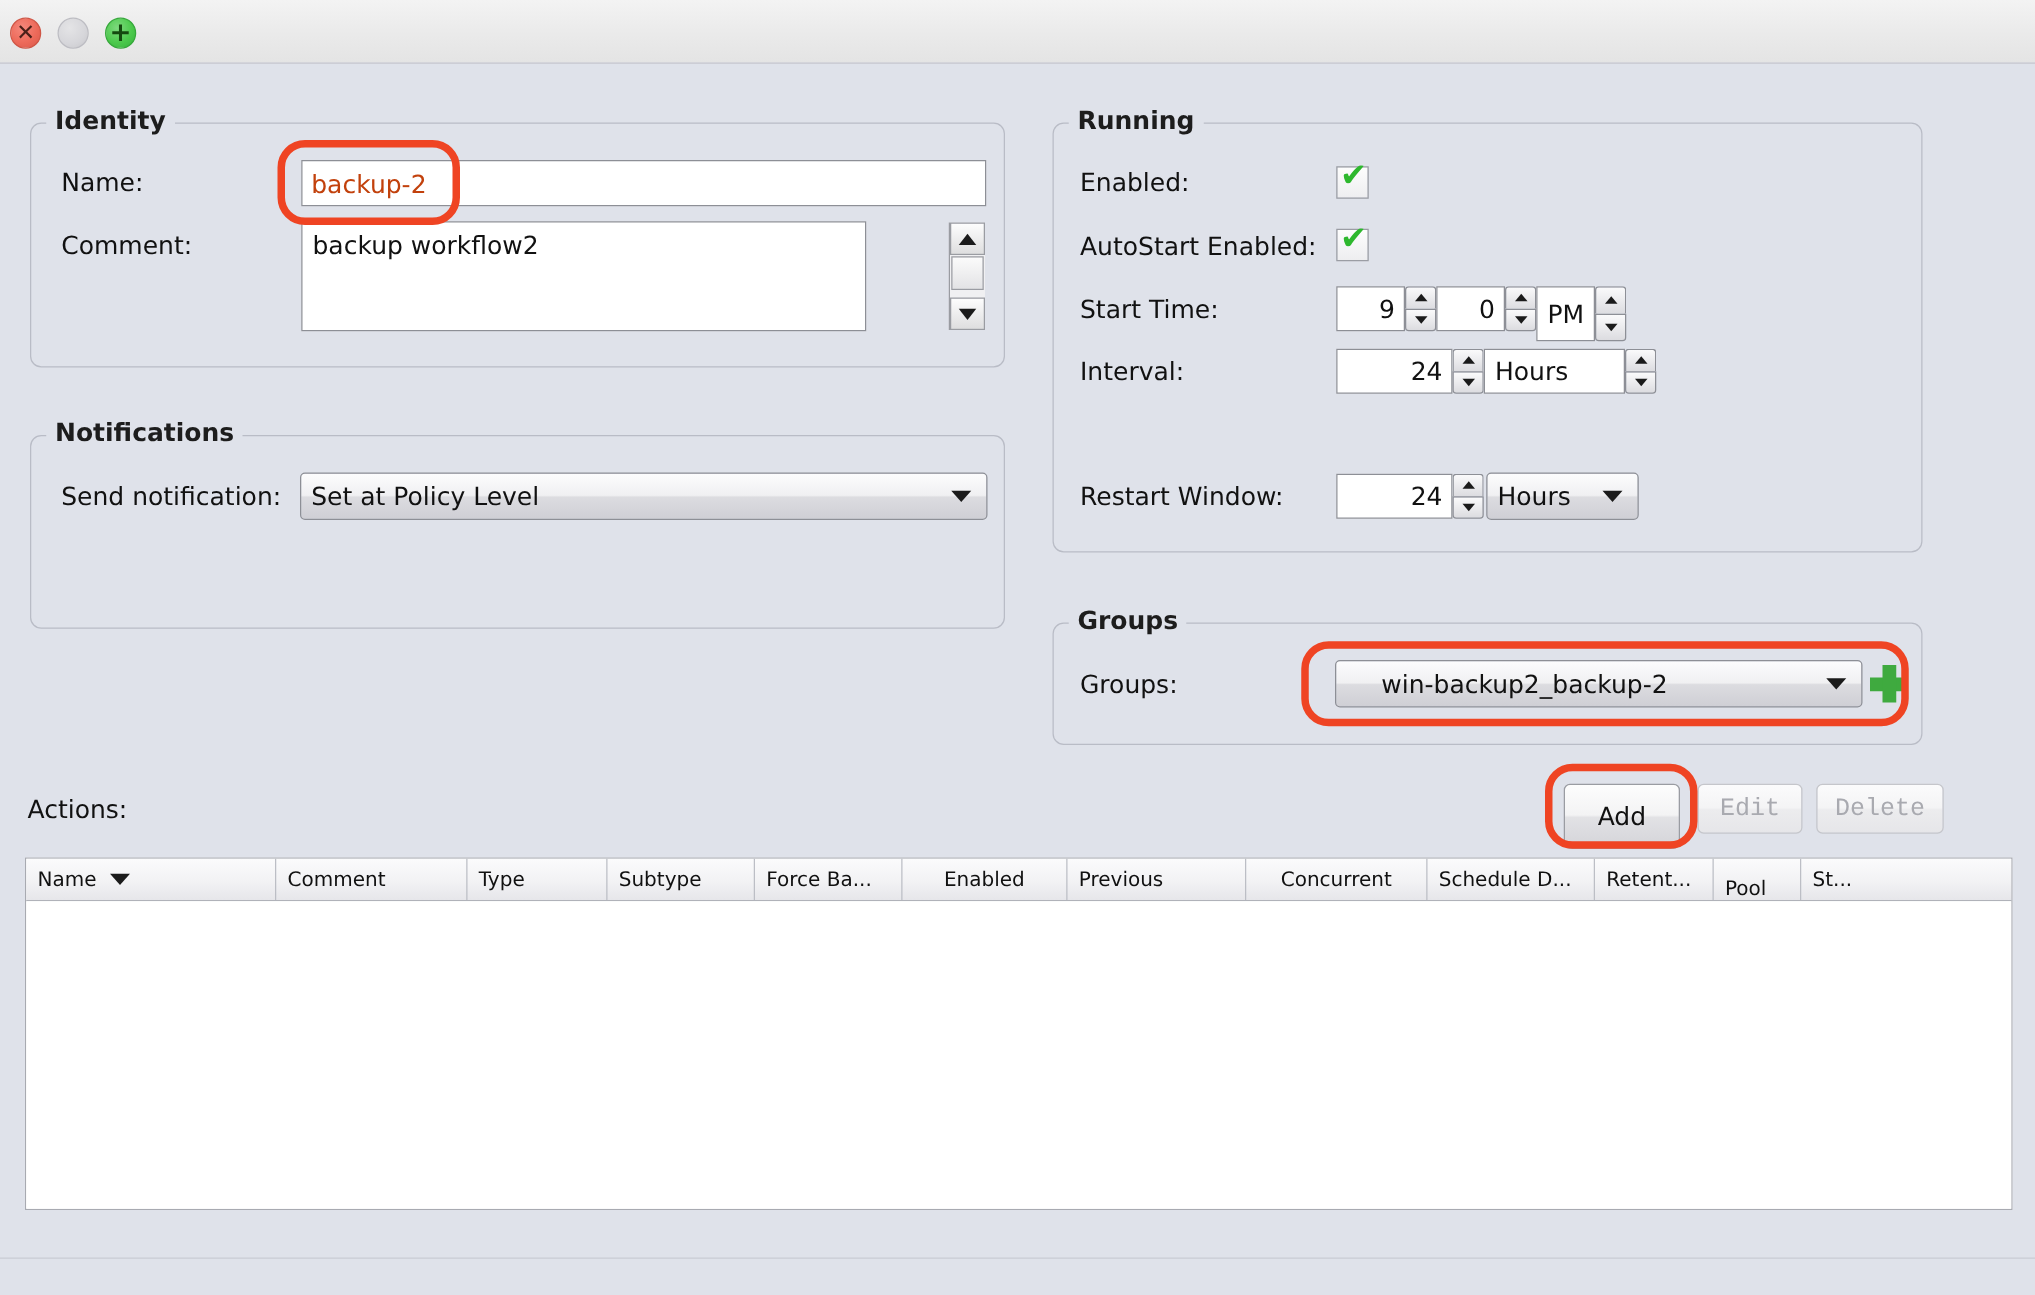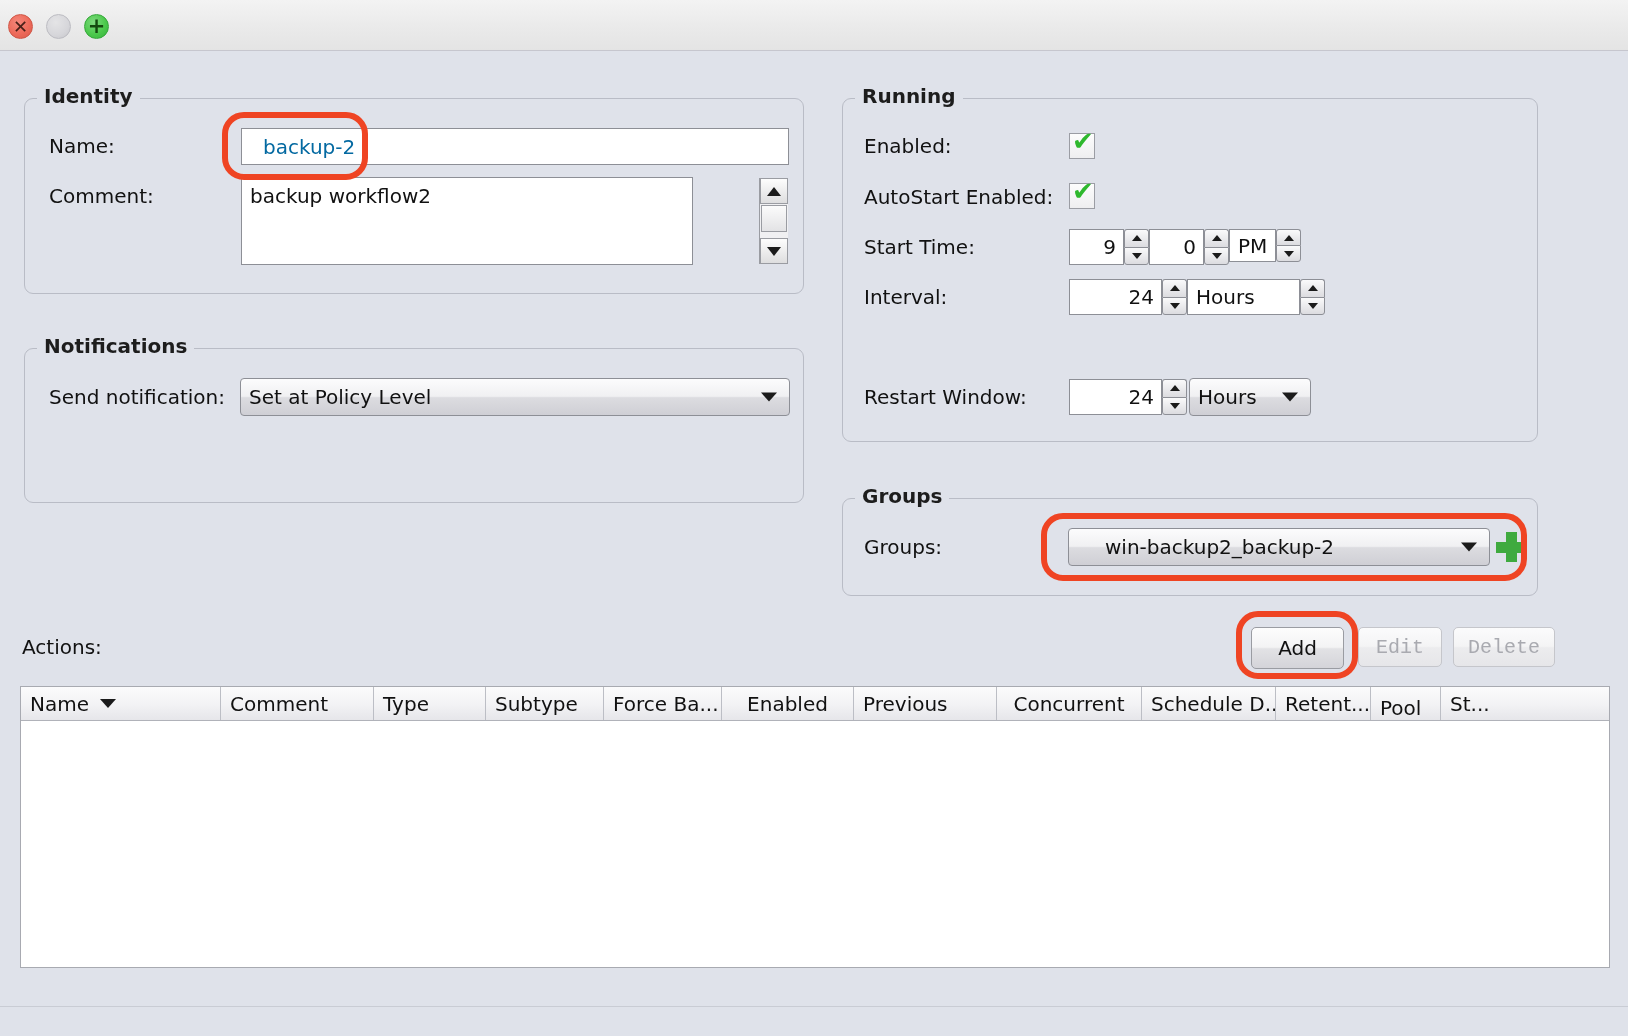--- a/index.html
+++ b/index.html
@@ -93,24 +93,24 @@
     white-space: nowrap;
   }
 
   
   .textfield {
     position: absolute;
     background: #fff;
     border: 1px solid #8d8f96;
     box-sizing: border-box;
     font-size: 20px;
-    color: #0369a1;
+    color: #c2410c;
     display: flex;
     align-items: center;
-    padding-left: 21px;
+    padding-left: 7px;
     overflow: hidden;
     white-space: nowrap;
   }
   .textarea {
     position: absolute;
     background: #fff;
     border: 1px solid #8d8f96;
     box-sizing: border-box;
     font-size: 20px;
     color: #111;
@@ -274,21 +274,21 @@
     background: linear-gradient(to bottom, #fbfbfc 0%, #f2f2f4 55%, #e6e6ea 100%);
     border-bottom: 1px solid #b0b2b9;
     box-sizing: border-box;
     display: flex;
   }
   .th {
     position: relative;
     height: 100%;
     display: flex;
     align-items: center;
-    font-size: 20px;
+    font-size: 16px;
     color: #111;
     box-sizing: border-box;
     border-right: 1px solid #bcbec5;
     padding-left: 9px;
     overflow: hidden;
     white-space: nowrap;
     flex: none;
   }
   .th:last-child { border-right: none; }
   .th.center { justify-content: center; padding-left: 0; }
@@ -394,21 +394,21 @@
   <div class="spin-btns">
     <div class="spin-btn up">
         <span class="tri-up-s"></span>
       </div>
     <div class="spin-btn dn">
         <span class="tri-down-s"></span>
       </div>
   </div>
 </div>
 
-<div class="spinbox" style="left:1229px; top:229px; width:72px; height:33px;align-items:flex-end;">
+<div class="spinbox" style="left:1229px; top:229px; width:72px; height:44px;align-items:flex-end;">
   <div class="spin-field left-txt" style="width:47px;">PM</div>
   <div class="spin-btns">
     <div class="spin-btn up">
         <span class="tri-up-s"></span>
       </div>
     <div class="spin-btn dn">
         <span class="tri-down-s"></span>
       </div>
   </div>
 </div>
@@ -462,21 +462,21 @@
   <span>win-backup2_backup-2</span>
   <span class="arrow tri tri-dn-sm"></span>
 </div>
 <div class="plusicon" style="left:1496px; top:532px;">
   <i class="h"></i>
   <i class="v"></i>
 </div>
 
 <div class="lbl" style="left:22px; top:635px;">Actions:</div>
 
-<div class="btn" style="left:1251px; top:627px; width:93px; height:42px;">Add</div>
+<div class="btn" style="left:1251px; top:627px; width:93px; height:52px;">Add</div>
 <div class="btn disabled" style="left:1358px; top:627px; width:84px; height:40px;">Edit</div>
 <div class="btn disabled" style="left:1453px; top:627px; width:102px; height:40px;">Delete</div>
 
 <div id="actions-table">
   <div id="table-header">
       <div class="th" style="width: 200px;">
         <span>Name</span>
         <span class="sortarrow"></span>
       </div>
       <div class="th" style="width: 153px;">

